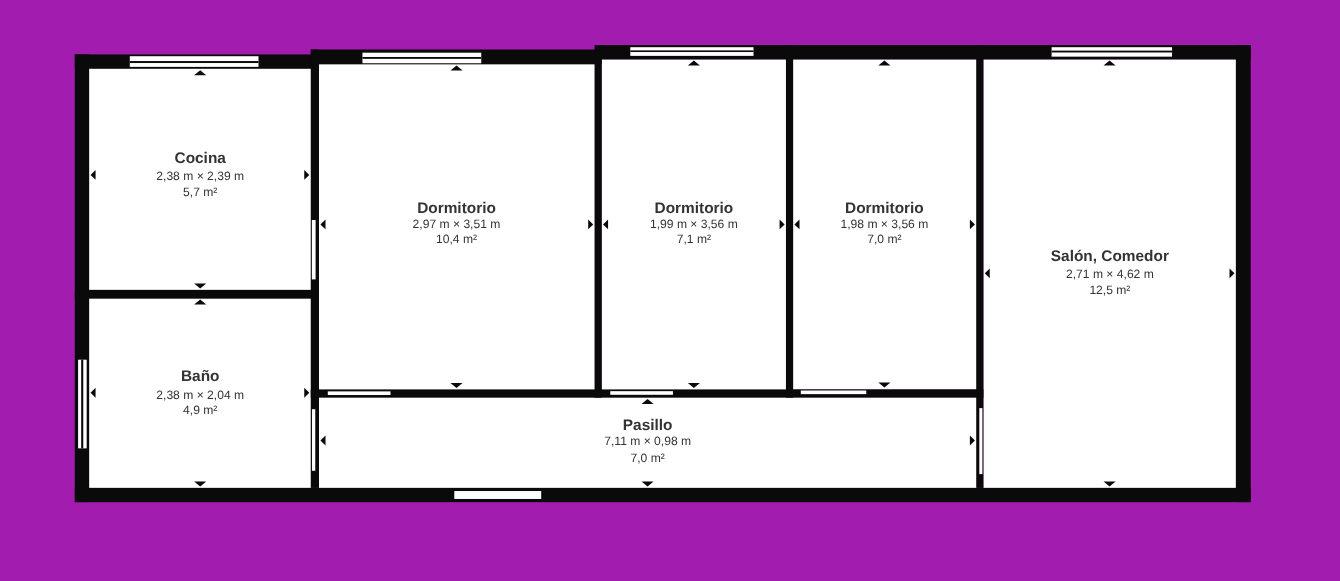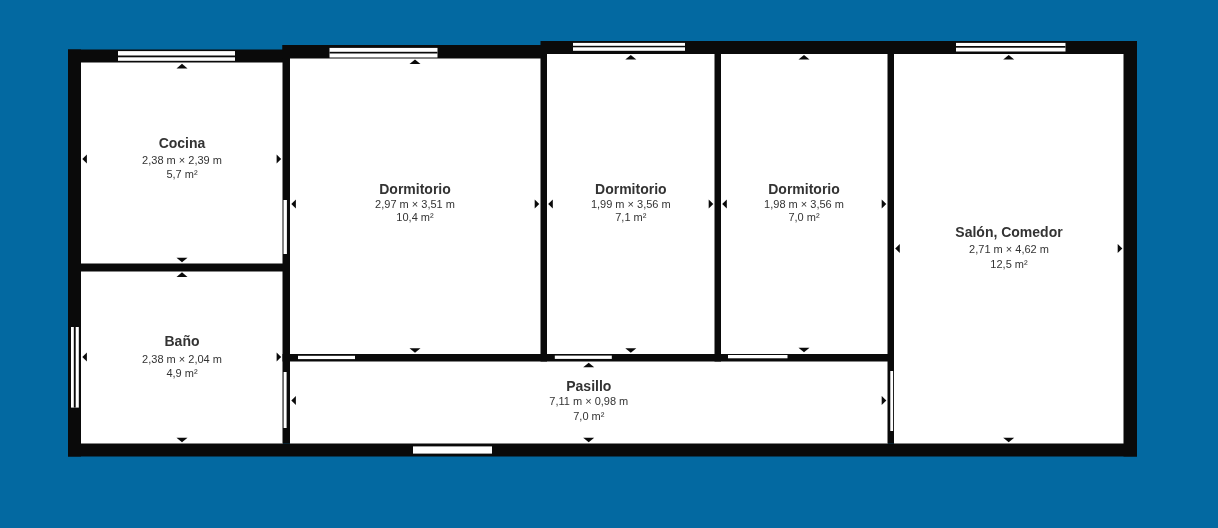--- a/index.html
+++ b/index.html
@@ -1,17 +1,17 @@
 <!DOCTYPE html>
 <html><head>
 <meta charset="utf-8">
 <style>
 html,body{margin:0;padding:0;}
 body{background:#f5f4f1;}
-.page{position:relative;width:1218px;height:528px;background:#0369a1;font-family:"Liberation Sans",sans-serif;overflow:hidden;}
+.page{position:relative;width:1218px;height:528px;background:#a21caf;font-family:"Liberation Sans",sans-serif;overflow:hidden;}
 .t1{font-weight:bold;font-size:14px;fill:#333333;}
 .t2{font-size:11px;fill:#333333;}
 </style>
 </head>
 <body>
 <div class="page">
 <svg width="1218" height="528" viewBox="0 0 1218 528" xmlns="http://www.w3.org/2000/svg">
 
 <rect x="81" y="62" width="202" height="202" fill="#ffffff"></rect>
 

